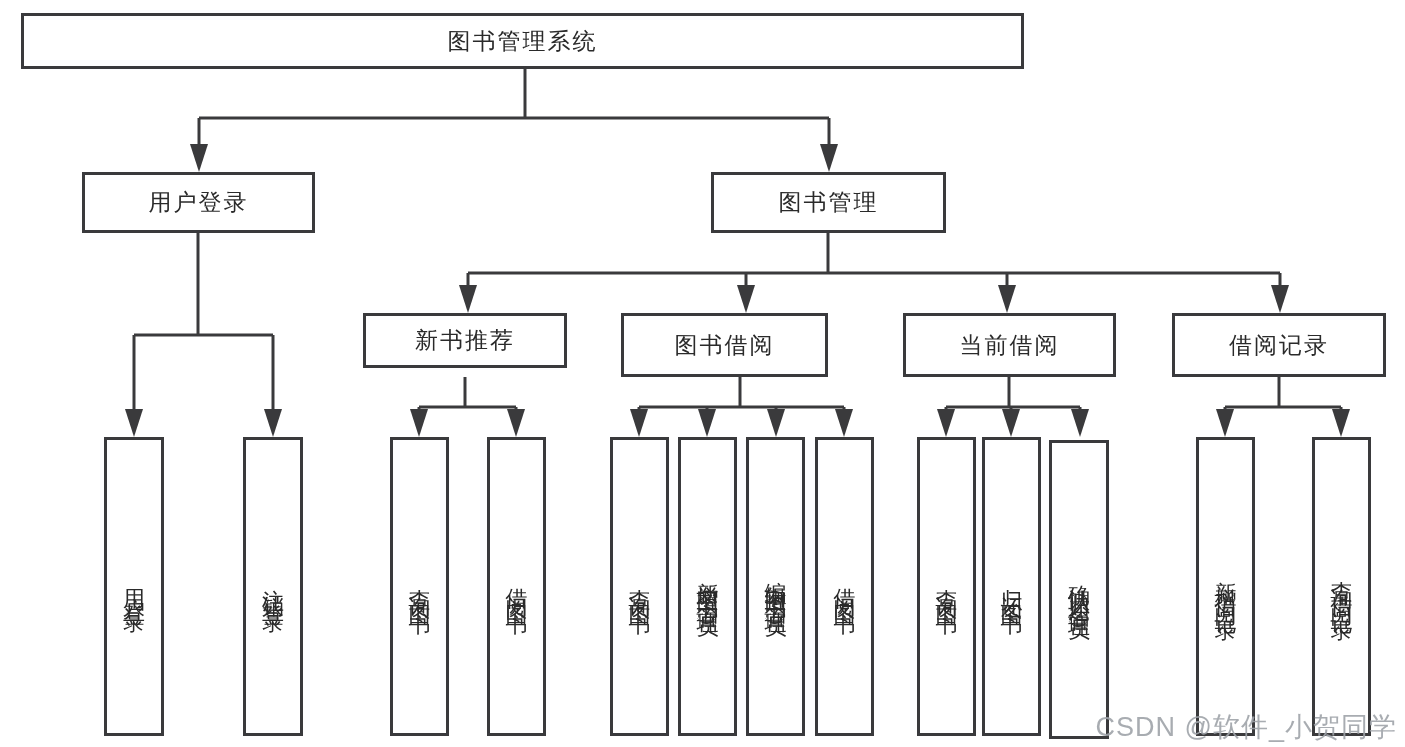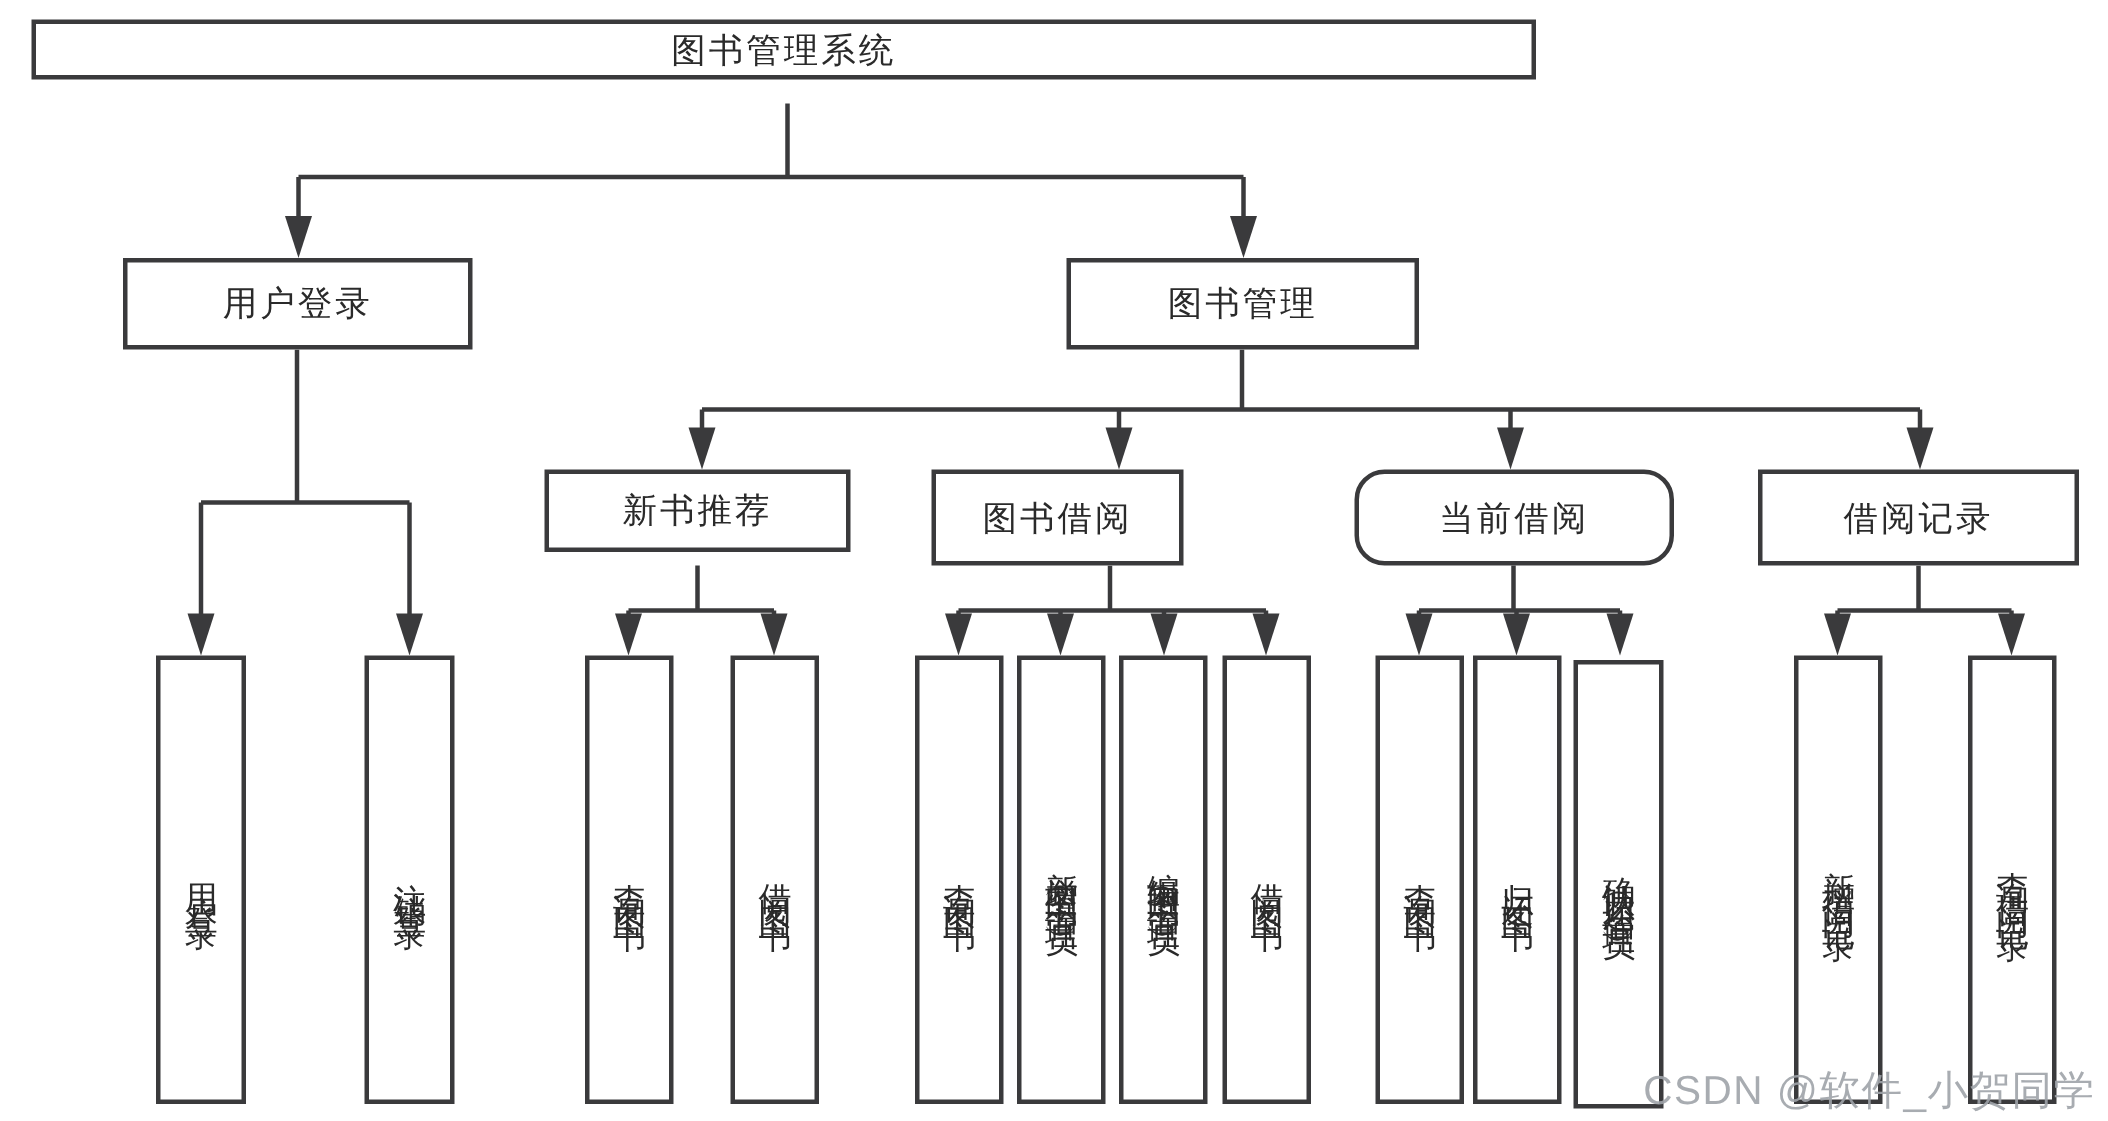--- a/index.html
+++ b/index.html
@@ -113,38 +113,38 @@
       <path d="M767 409 L785 409 L776 437 Z"></path>
       <path d="M835 409 L853 409 L844 437 Z"></path>
       <path d="M937 409 L955 409 L946 437 Z"></path>
       <path d="M1002 409 L1020 409 L1011 437 Z"></path>
       <path d="M1071 409 L1089 409 L1080 437 Z"></path>
       <path d="M1216 409 L1234 409 L1225 437 Z"></path>
       <path d="M1332 409 L1350 409 L1341 437 Z"></path>
     </g>
   </svg>
 
-  <div class="box h" style="left:21px;top:13px;width:1003px;height:40px;">
+  <div class="box h" style="left:21px;top:13px;width:1003px;height:56px;">
     <span>图书管理系统</span>
   </div>
 
   <div class="box h" style="left:82px;top:172px;width:233px;height:61px;">
     <span>用户登录</span>
   </div>
   <div class="box h" style="left:711px;top:172px;width:235px;height:61px;">
     <span>图书管理</span>
   </div>
 
   <div class="box h" style="left:363px;top:313px;width:204px;height:55px;">
     <span>新书推荐</span>
   </div>
-  <div class="box h" style="left:621px;top:313px;width:168px;height:64px;">
+  <div class="box h" style="left:621px;top:313px;width:207px;height:64px;">
     <span>图书借阅</span>
   </div>
-  <div class="box h" style="left:903px;top:313px;width:213px;height:64px;border-radius:20px;">
+  <div class="box h" style="left:903px;top:313px;width:213px;height:64px;">
     <span>当前借阅</span>
   </div>
   <div class="box h" style="left:1172px;top:313px;width:214px;height:64px;">
     <span>借阅记录</span>
   </div>
 
   <div class="box v" style="left:104px;top:437px;width:60px;height:299px;">
     <span>用户登录</span>
   </div>
   <div class="box v" style="left:243px;top:437px;width:60px;height:299px;">

